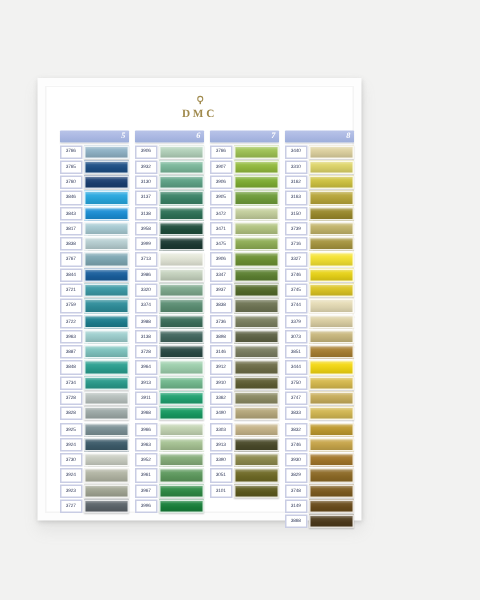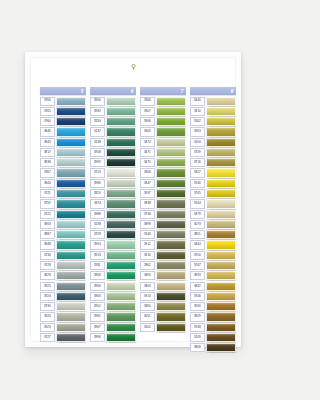--- a/index.html
+++ b/index.html
@@ -98,20 +98,21 @@
 
 <div class="stage">
   <div class="card">
     <div class="card-inner">
 
       <div class="brand">
         <svg class="brand-mark" viewBox="0 0 10 10">
           <circle cx="5" cy="4.2" r="2.4" fill="none" stroke="#a08a4d" stroke-width="1"></circle>
           <rect x="4.3" y="6.2" width="1.4" height="3" fill="#a08a4d"></rect>
         </svg>
+        <span class="brand-text">DMC</span>
       </div>
 
       <div class="cols">
         <div class="col col1">
           <div class="col-head">
             <span class="col-head-num">5</span>
           </div>
           <div class="rows">
               <div class="row">
                 <div class="code">3766</div>

